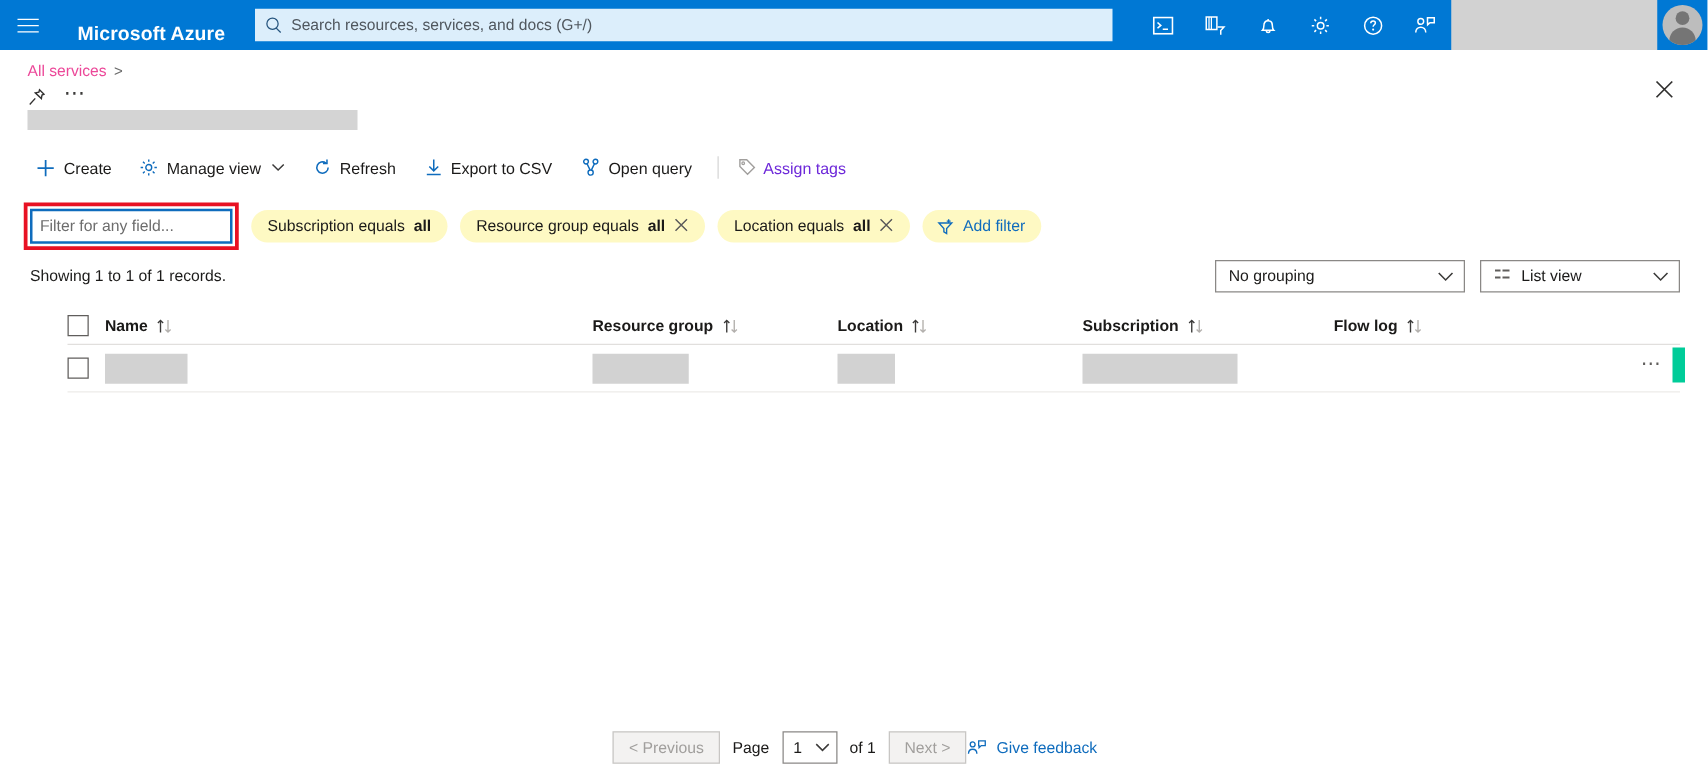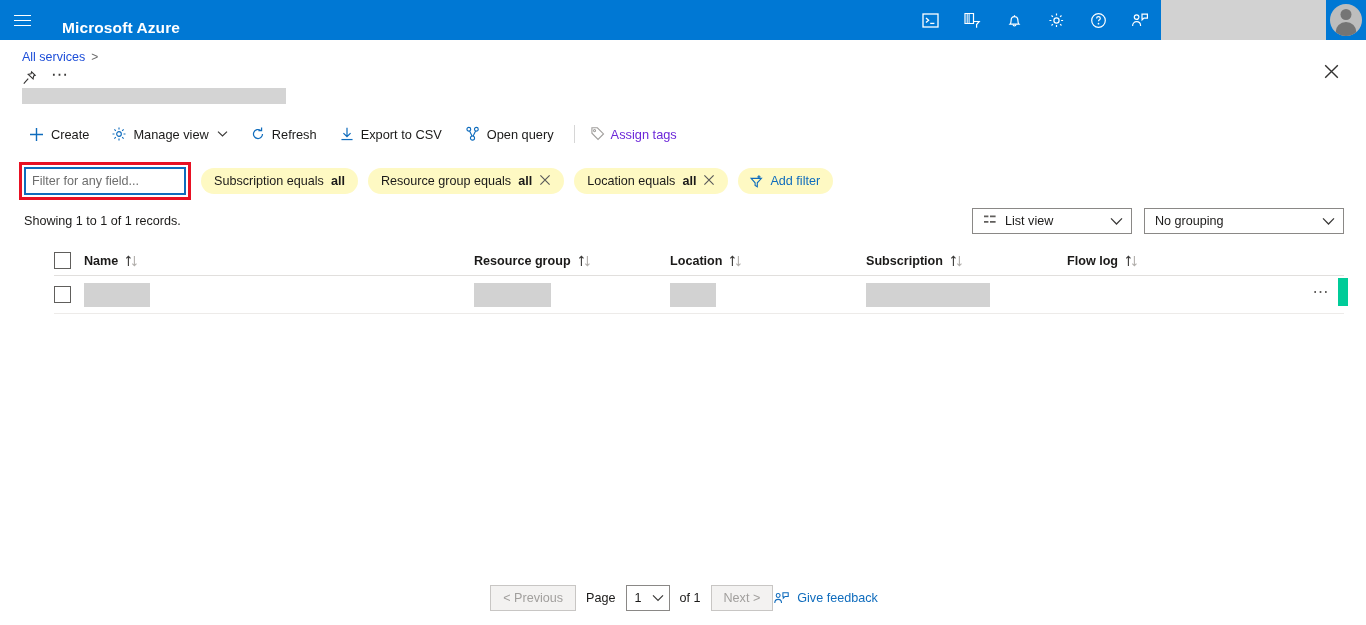--- a/index.html
+++ b/index.html
@@ -96,21 +96,21 @@
     width: 21px; height: 17px; border-radius: 11px 11px 0 0; background: #757575;
   }
 
   
   .blade { position: relative; width: 100%; height: 585px; background: #fff; }
 
   .breadcrumb {
     padding: 10px 0 0 22px; font-size: 12.5px;
     display: flex; align-items: center; gap: 6px;
   }
-  .breadcrumb .bc-link { color: #1d4ed8; cursor: pointer; }
+  .breadcrumb .bc-link { color: #ec4899; cursor: pointer; }
   .breadcrumb .bc-sep { color: #6b6b6b; font-size: 12px; }
 
   .titlerow {
     display: flex; align-items: center;
     padding: 6px 0 0 22px; gap: 14px;
   }
   .page-title {
     font-size: 25px; font-weight: 400; color: #1b1a19;
     line-height: 34px; letter-spacing: -.1px;
   }
@@ -259,20 +259,24 @@
 </style>
 </head>
 <body>
 
 <div class="topbar">
   <div class="hamburger">
       <span></span>
     </div>
   <div class="brand">Microsoft Azure</div>
 
+  <div class="searchbox">
+    <span class="sicon"></span>
+    <span class="ph">Search resources, services, and docs (G+/)</span>
+  </div>
 
   <div class="topicons">
     <div class="ticon">
       <svg width="17" height="15" viewBox="0 0 17 15">
           <rect x="1" y="1" width="15" height="13" fill="none" stroke="#fff" stroke-width="1.3"></rect>
           <path d="M4 5l2.6 2.3L4 9.6" fill="none" stroke="#fff" stroke-width="1.3"></path>
           <path d="M8.2 10.4h4.2" stroke="#fff" stroke-width="1.3"></path>
         </svg>
     </div>
     <div class="ticon">
@@ -438,43 +442,43 @@
           <path d="M2.1 4.4h10.3L8.3 8.8v4l-2.2-1.4V8.8z" fill="none" stroke="#0f6cbd" stroke-width="1.1"></path>
           <path d="M9.9 1.3v3.1M8.4 2.85h3.1" stroke="#0f6cbd" stroke-width="1.1"></path>
         </svg>
       <span>Add filter</span>
     </div>
   </div>
 
   <div class="recordsrow">
     <div class="records-text">Showing 1 to 1 of 1 records.</div>
     <div class="selects">
+      <div class="sel grouping">
+        <span class="left">
+            <span>No grouping</span>
+          </span>
+        <svg width="13" height="9" viewBox="0 0 13 9">
+            <path d="M1 1.4L6.5 7 12 1.4" fill="none" stroke="#3b3a39" stroke-width="1.25"></path>
+          </svg>
+      </div>
       <div class="sel listview">
         <span class="left">
           <span class="lv-ico">
             <svg width="15" height="11" viewBox="0 0 15 11">
                 <g stroke="#605e5c" stroke-width="1.6">
                   <path d="M1 2.4h4.4M1 7.9h4.4M7 2.4h5.6M7 7.9h5.6"></path>
                 </g>
               </svg>
           </span>
           <span>List view</span>
         </span>
         <svg width="13" height="9" viewBox="0 0 13 9">
             <path d="M1 1.4L6.5 7 12 1.4" fill="none" stroke="#3b3a39" stroke-width="1.25"></path>
           </svg>
       </div>
-      <div class="sel grouping">
-        <span class="left">
-            <span>No grouping</span>
-          </span>
-        <svg width="13" height="9" viewBox="0 0 13 9">
-            <path d="M1 1.4L6.5 7 12 1.4" fill="none" stroke="#3b3a39" stroke-width="1.25"></path>
-          </svg>
-      </div>
     </div>
   </div>
 
   <div class="tablewrap">
     <div class="trow thead">
       <div class="c-check">
         <div class="cb"></div>
       </div>
       <div class="c-name th">
         <span>Name</span>

